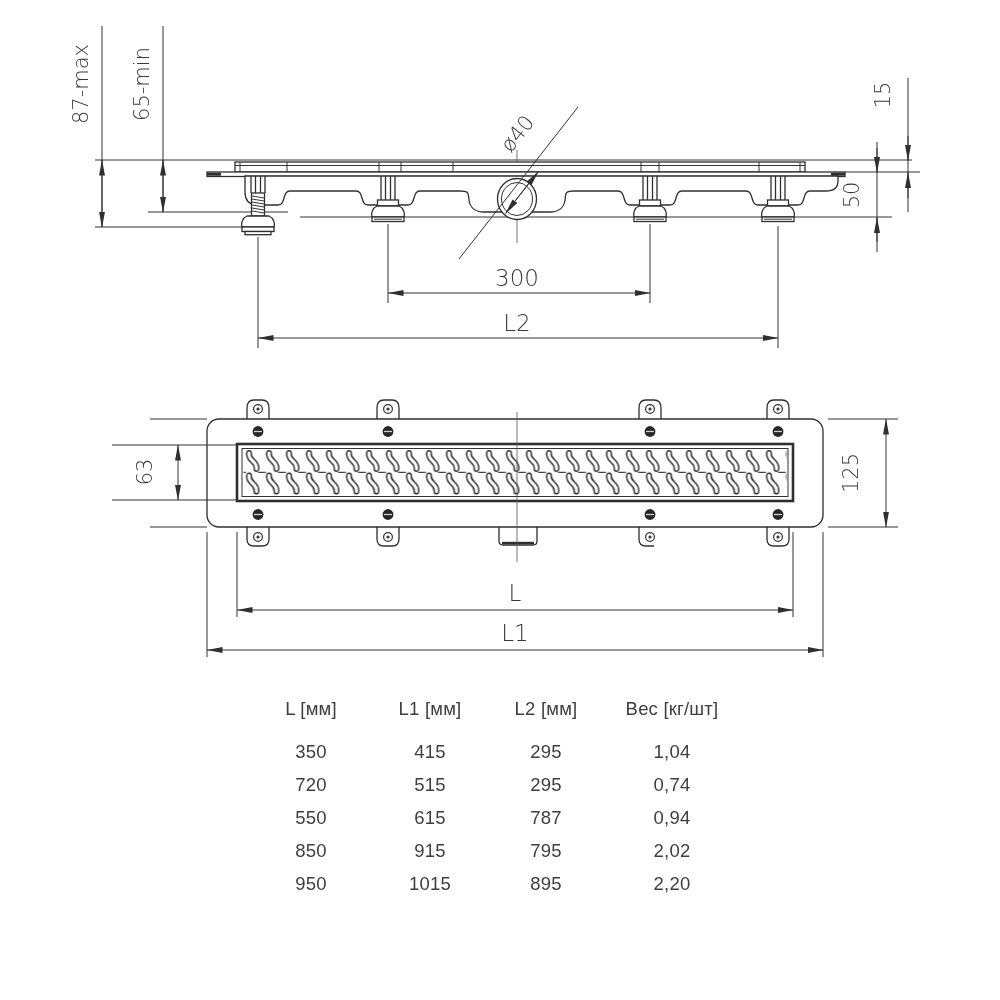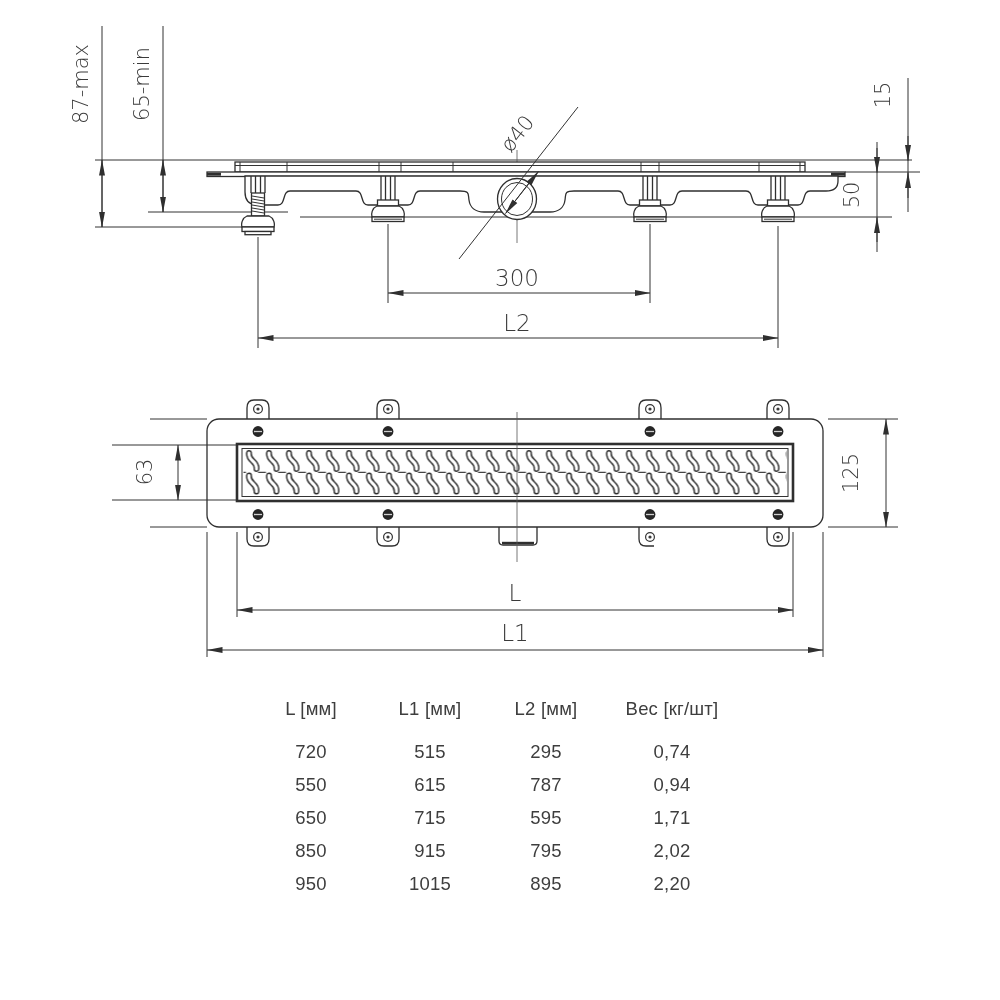--- a/index.html
+++ b/index.html
@@ -292,38 +292,38 @@
   <thead>
     <tr>
       <th>L [мм]</th>
       <th>L1 [мм]</th>
       <th>L2 [мм]</th>
       <th>Вес [кг/шт]</th>
     </tr>
   </thead>
   <tbody>
     <tr>
+      <td>350</td>
+      <td>415</td>
+      <td>295</td>
+      <td>1,04</td>
+    </tr>
+    <tr>
       <td>720</td>
       <td>515</td>
       <td>295</td>
       <td>0,74</td>
     </tr>
     <tr>
       <td>550</td>
       <td>615</td>
       <td>787</td>
       <td>0,94</td>
     </tr>
     <tr>
-      <td>650</td>
-      <td>715</td>
-      <td>595</td>
-      <td>1,71</td>
-    </tr>
-    <tr>
       <td>850</td>
       <td>915</td>
       <td>795</td>
       <td>2,02</td>
     </tr>
     <tr>
       <td>950</td>
       <td>1015</td>
       <td>895</td>
       <td>2,20</td>

